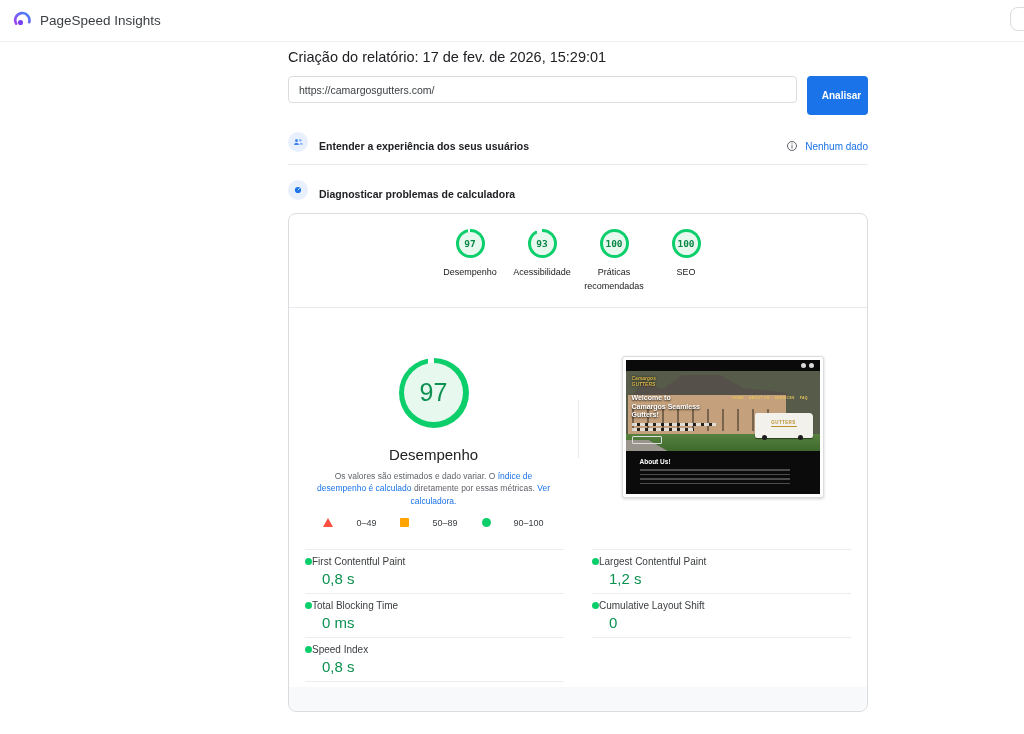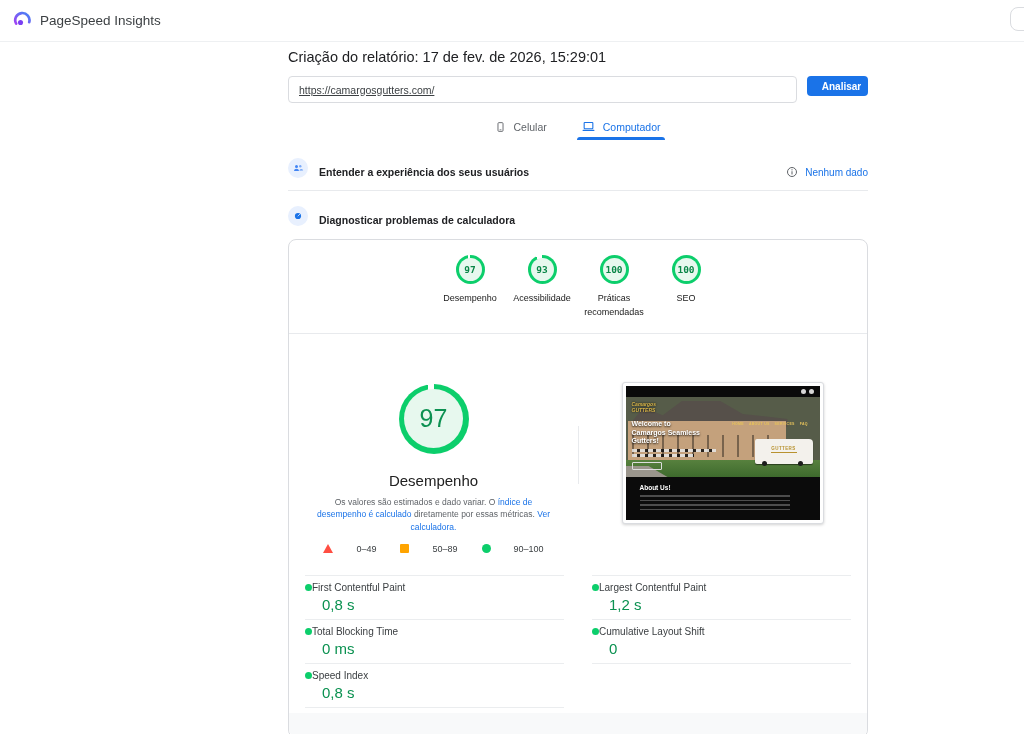--- a/index.html
+++ b/index.html
@@ -13,22 +13,22 @@
   .edge-btn { position:absolute; right:-12px; top:7px; width:26px; height:24px;
     border:1px solid #dadce0; border-radius:8px; background:#fff; }
 
   
   .content { position:absolute; left:288px; top:33px; width:580px; }
 
   .report-title { margin-top:16px; font-size:14.5px; color:#202124; font-weight:400; }
 
   .url-row { display:flex; margin-top:11px; gap:10px; }
   .url-input { flex:0 0 509px; height:27px; border:1px solid #dadce0; border-radius:4px;
-    padding:0 10px; font-size:10.5px; color:#3c4043; font-family:"Liberation Sans",sans-serif; outline:none;text-decoration:underline; }
-  .analyze-btn { width:61px; height:20px; background:#1a73e8; color:#fff; border:none;
+    padding:0 10px; font-size:10.5px; color:#3c4043; font-family:"Liberation Sans",sans-serif; outline:none; }
+  .analyze-btn { width:61px; height:39px; background:#1a73e8; color:#fff; border:none;
     border-radius:4px; font-size:10px; font-weight:bold; cursor:pointer; font-family:"Liberation Sans",sans-serif;padding-left:8px; }
 
   
   .tabs { display:flex; justify-content:center; gap:26px; margin-top:12px; }
   .tab { display:flex; flex-direction:column; align-items:center; cursor:pointer; }
   .tab-inner { display:flex; align-items:center; gap:7px; padding:5px 4px 4px; font-size:10.5px; }
   .tab.inactive .tab-inner { color:#5f6368; }
   .tab.active .tab-inner { color:#1a73e8; }
   .tab-underline { height:3px; width:100%; border-radius:3px 3px 0 0; background:transparent; }
   .tab.active .tab-underline { background:#1a73e8; }
@@ -164,46 +164,20 @@
 
 <div class="content">
 
   <div class="report-title">Criação do relatório: 17 de fev. de 2026, 15:29:01</div>
 
   <div class="url-row">
     <input class="url-input" type="text" value="https://camargosgutters.com/" style="">
     <button class="analyze-btn">Analisar</button>
   </div>
 
-  <div class="tabs">
-    <div class="tab inactive">
-      <div class="tab-inner">
-        <span>
-          <svg width="11" height="14" viewBox="0 0 24 24">
-              <rect x="6.5" y="2.5" width="11" height="19" rx="2" fill="none" stroke="#5f6368" stroke-width="2"></rect>
-              <line x1="10" y1="18" x2="14" y2="18" stroke="#5f6368" stroke-width="1.6"></line>
-            </svg>
-        </span>
-        <span>Celular</span>
-      </div>
-      <div class="tab-underline"></div>
-    </div>
-    <div class="tab active">
-      <div class="tab-inner">
-        <span>
-          <svg width="15" height="13" viewBox="0 0 24 24">
-              <rect x="4" y="4.5" width="16" height="11.5" rx="1.2" fill="none" stroke="#1a73e8" stroke-width="2"></rect>
-              <path d="M2 19h20" stroke="#1a73e8" stroke-width="2.2" stroke-linecap="round"></path>
-            </svg>
-        </span>
-        <span>Computador</span>
-      </div>
-      <div class="tab-underline"></div>
-    </div>
-  </div>
 
   <div class="section-row">
     <span class="section-icon">
       <svg width="12" height="12" viewBox="0 0 24 24">
         <g fill="#4285f4">
           <circle cx="9" cy="9" r="3"></circle>
           <path d="M4 18c.4-3 2.3-4.7 5-4.7s4.6 1.7 5 4.7z"></path>
           <circle cx="16.5" cy="8.5" r="2.4" opacity=".65"></circle>
           <path d="M14.8 17.5c.4-2.4 1.9-3.7 4-3.7 1.8 0 3 1 3.5 3.1z" opacity=".65"></path>
         </g>

